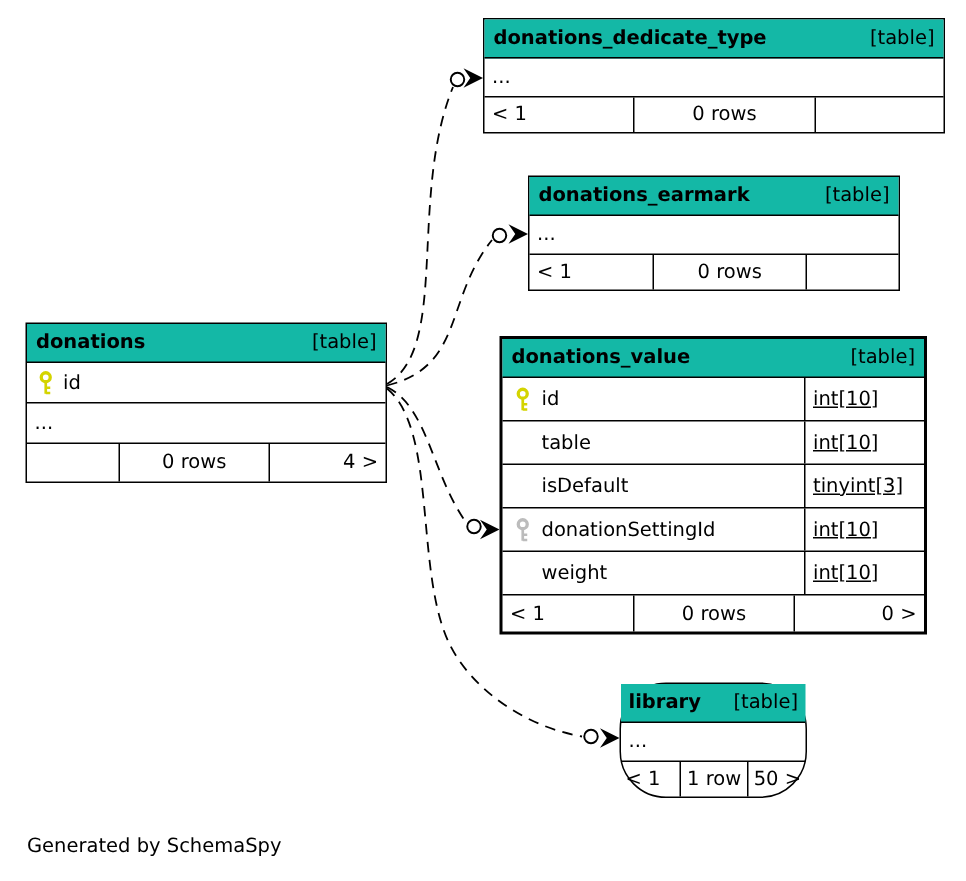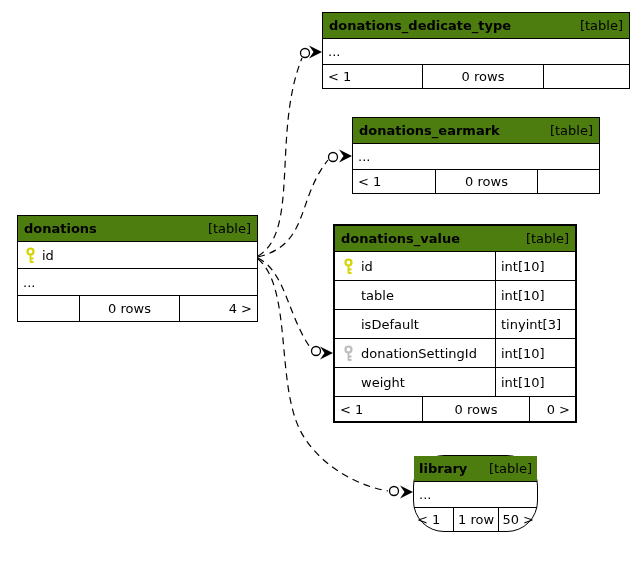--- a/index.html
+++ b/index.html
@@ -17,21 +17,21 @@
   .table-node {
     position: absolute;
     background: #ffffff;
     border: 1px solid #000;
     box-sizing: border-box;
     z-index: 2;
   }
   .table-node.emph { border-width: 2px; }
 
   .t-header {
-    background: #4d7c0f;
+    background: #14b8a6;
     border-bottom: 1px solid #000;
     display: flex; justify-content: space-between; align-items: center;
     height: 25px; padding: 0 6px;
     box-sizing: content-box;
   }
   .t-name { font-weight: bold; white-space: nowrap; }
   .t-badge { white-space: nowrap; margin-left: 10px; }
 
   .t-row {
     display: flex; align-items: center;
@@ -45,21 +45,21 @@
   .key-slot {
     width: 26px; min-width: 26px;
     display: flex; justify-content: center; align-items: center;
   }
   .key-slot.narrow { width: 24px; min-width: 24px; }
   .col-name { flex: 1; white-space: nowrap; overflow: hidden; }
   .col-type {
     width: 80px; min-width: 80px; align-self: stretch;
     border-left: 1px solid #000;
     display: flex; align-items: center; padding-left: 5px;
-    box-sizing: border-box; white-space: nowrap;
+    box-sizing: border-box; white-space: nowrap; text-decoration: underline;
   }
 
   .t-footer { display: flex; align-items: stretch; height: 23px; }
   .t-footer .cell {
     display: flex; align-items: center;
     padding: 0 5px; box-sizing: border-box; white-space: nowrap;
   }
   .t-footer .c2 { border-left: 1px solid #000; border-right: 1px solid #000; justify-content: center; }
   .t-footer .c3 { justify-content: flex-end; }
 
@@ -144,21 +144,21 @@
     <div class="t-row ellipsis-row" style="height:26px;">
       <span>...</span>
     </div>
     <div class="t-footer" style="height:25px;">
       <span class="cell c1" style="width:61px;"></span>
       <span class="cell c2" style="width:101px;">0 rows</span>
       <span class="cell c3" style="flex:1;">4 &gt;</span>
     </div>
   </div>
 
-  <div class="table-node emph" style="left:333px; top:224px; width:244px;">
+  <div class="table-node emph" style="left:333px; top:224px; width:285px;">
     <div class="t-header">
       <span class="t-name">donations_value</span>
       <span class="t-badge">[table]</span>
     </div>
 
     <div class="t-row tall">
       <span class="key-slot">
         <svg class="key-icon" width="11" height="17" viewBox="0 0 11 17">
           <circle cx="5.5" cy="4.5" r="3" fill="none" stroke="#d4d400" stroke-width="2.2"></circle>
           <path d="M5.5 7.5 L5.5 15.5 M5.5 11.5 L8.5 11.5 M5.5 15 L8.5 15" fill="none" stroke="#d4d400" stroke-width="1.8"></path>
@@ -212,14 +212,15 @@
     <div class="t-row ellipsis-row">
       <span>...</span>
     </div>
     <div class="t-footer">
       <span class="cell c1" style="width:40px; padding:0 3px;">&lt; 1</span>
       <span class="cell c2" style="width:48px; padding:0 3px;">1 row</span>
       <span class="cell c3" style="flex:1; padding:0 3px;">50 &gt;</span>
     </div>
   </div>
 
+  <div class="gen-note">Generated by SchemaSpy</div>
 
 </div>
 
 </body></html>

